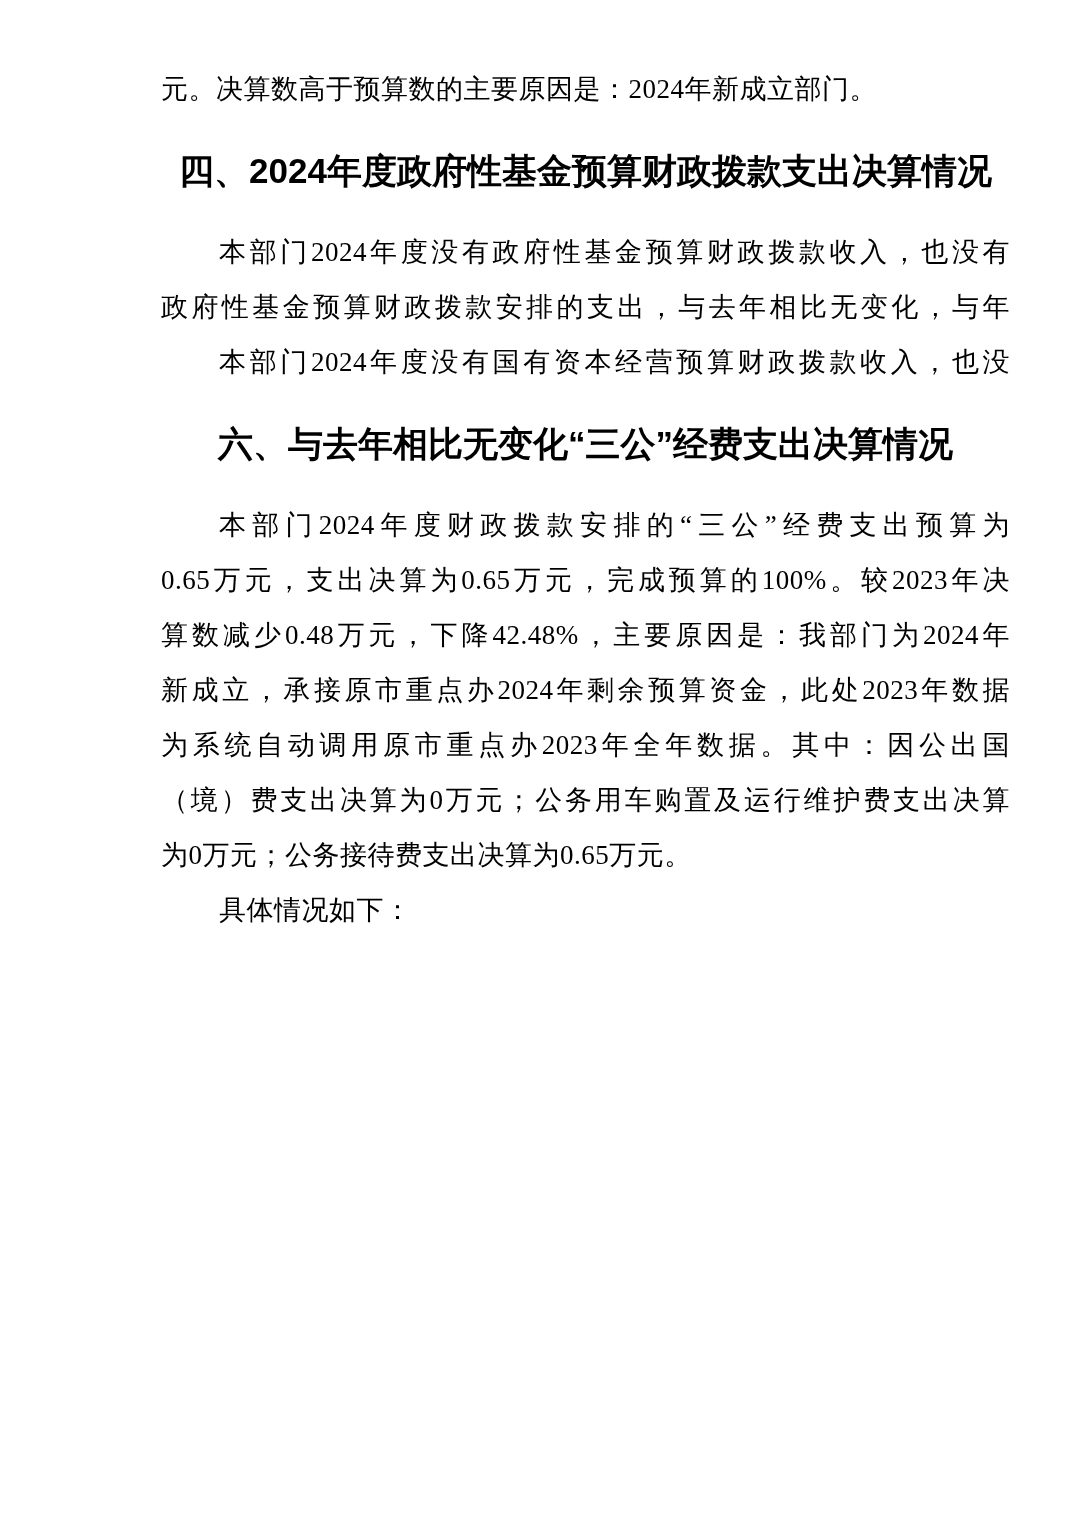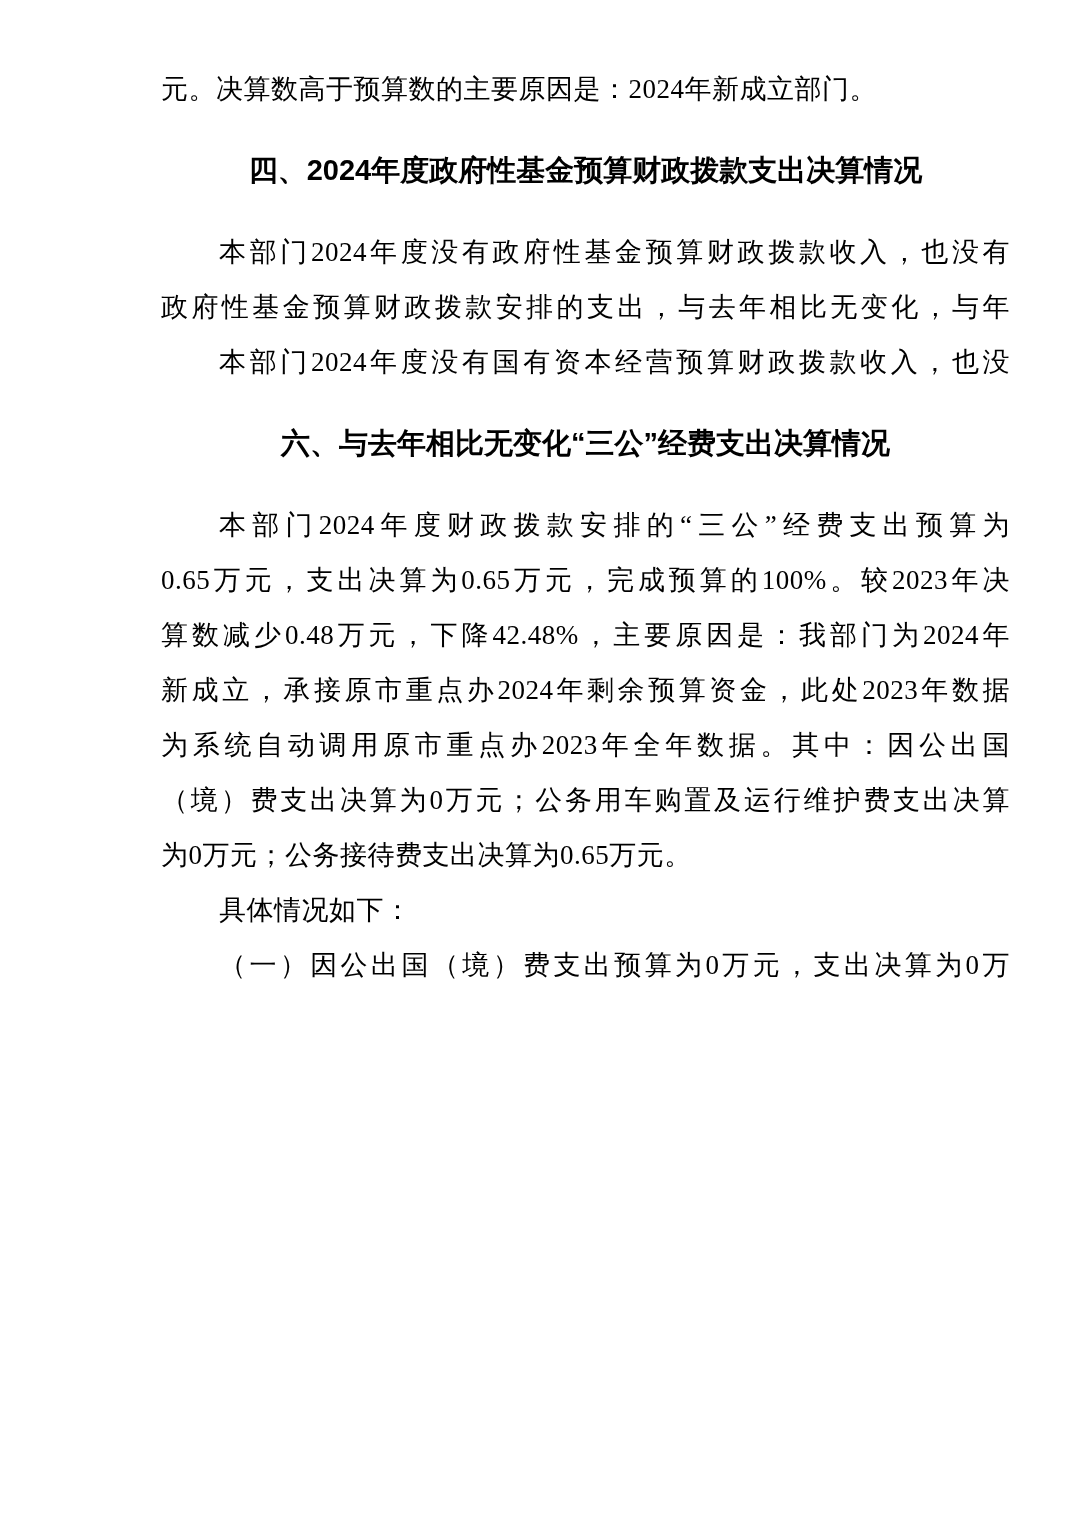--- a/index.html
+++ b/index.html
@@ -26,21 +26,21 @@
     letter-spacing: 0.5px;
   }
   
   .fill { text-align-last: justify; }
   
   .end  { text-align-last: left; }
   
   .indent { text-indent: 58px; }
   .heading {
     font-family: "Liberation Sans", "DejaVu Sans", sans-serif;
-    font-size: 29px;
+    font-size: 35px;
     font-weight: 700;
     line-height: 55px;
     text-align: center;
     margin: 26px 0 27px 0;
   }
   .footer {
     position: absolute;
     left: 0;
     right: 0;
     top: 1474px;
@@ -83,18 +83,17 @@
     <div class="line fill">为系统自动调用原市重点办2023年全年数据。其中：因公出国</div>
     <div class="line fill">（境）费支出决算为0万元；公务用车购置及运行维护费支出决算</div>
     <div class="line end">为0万元；公务接待费支出决算为0.65万元。</div>
   </div>
 
   <div class="para">
     <div class="line end indent">具体情况如下：</div>
   </div>
 
   <div class="para">
-    <div class="line fill indent">（一）因公出国（境）费支出预算为0万元，支出决算为0万</div>
   </div>
 
   <div class="footer">- 19 -</div>
 
 </div>
 
 </body></html>

